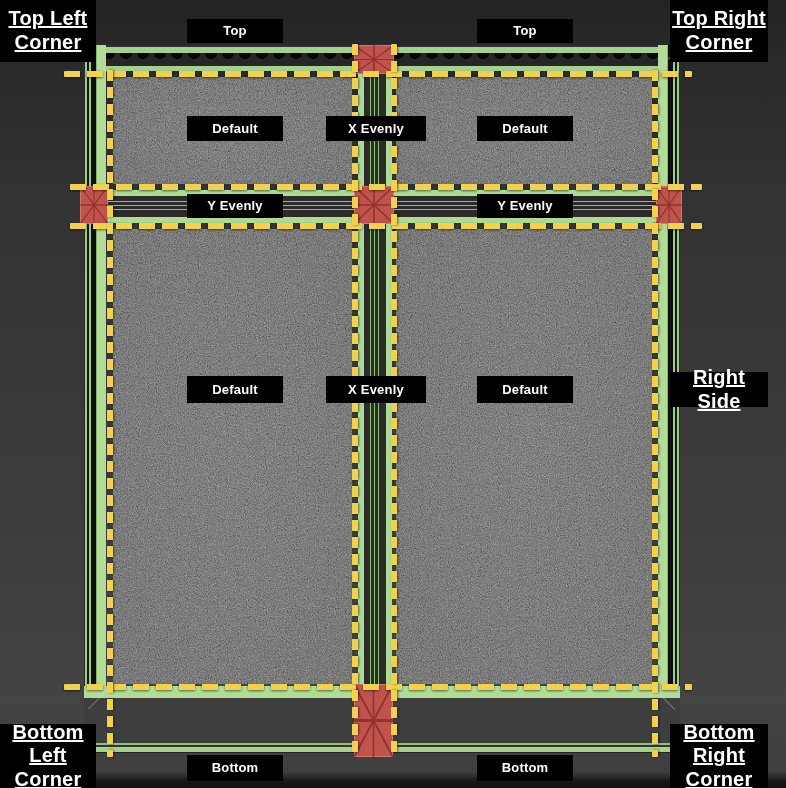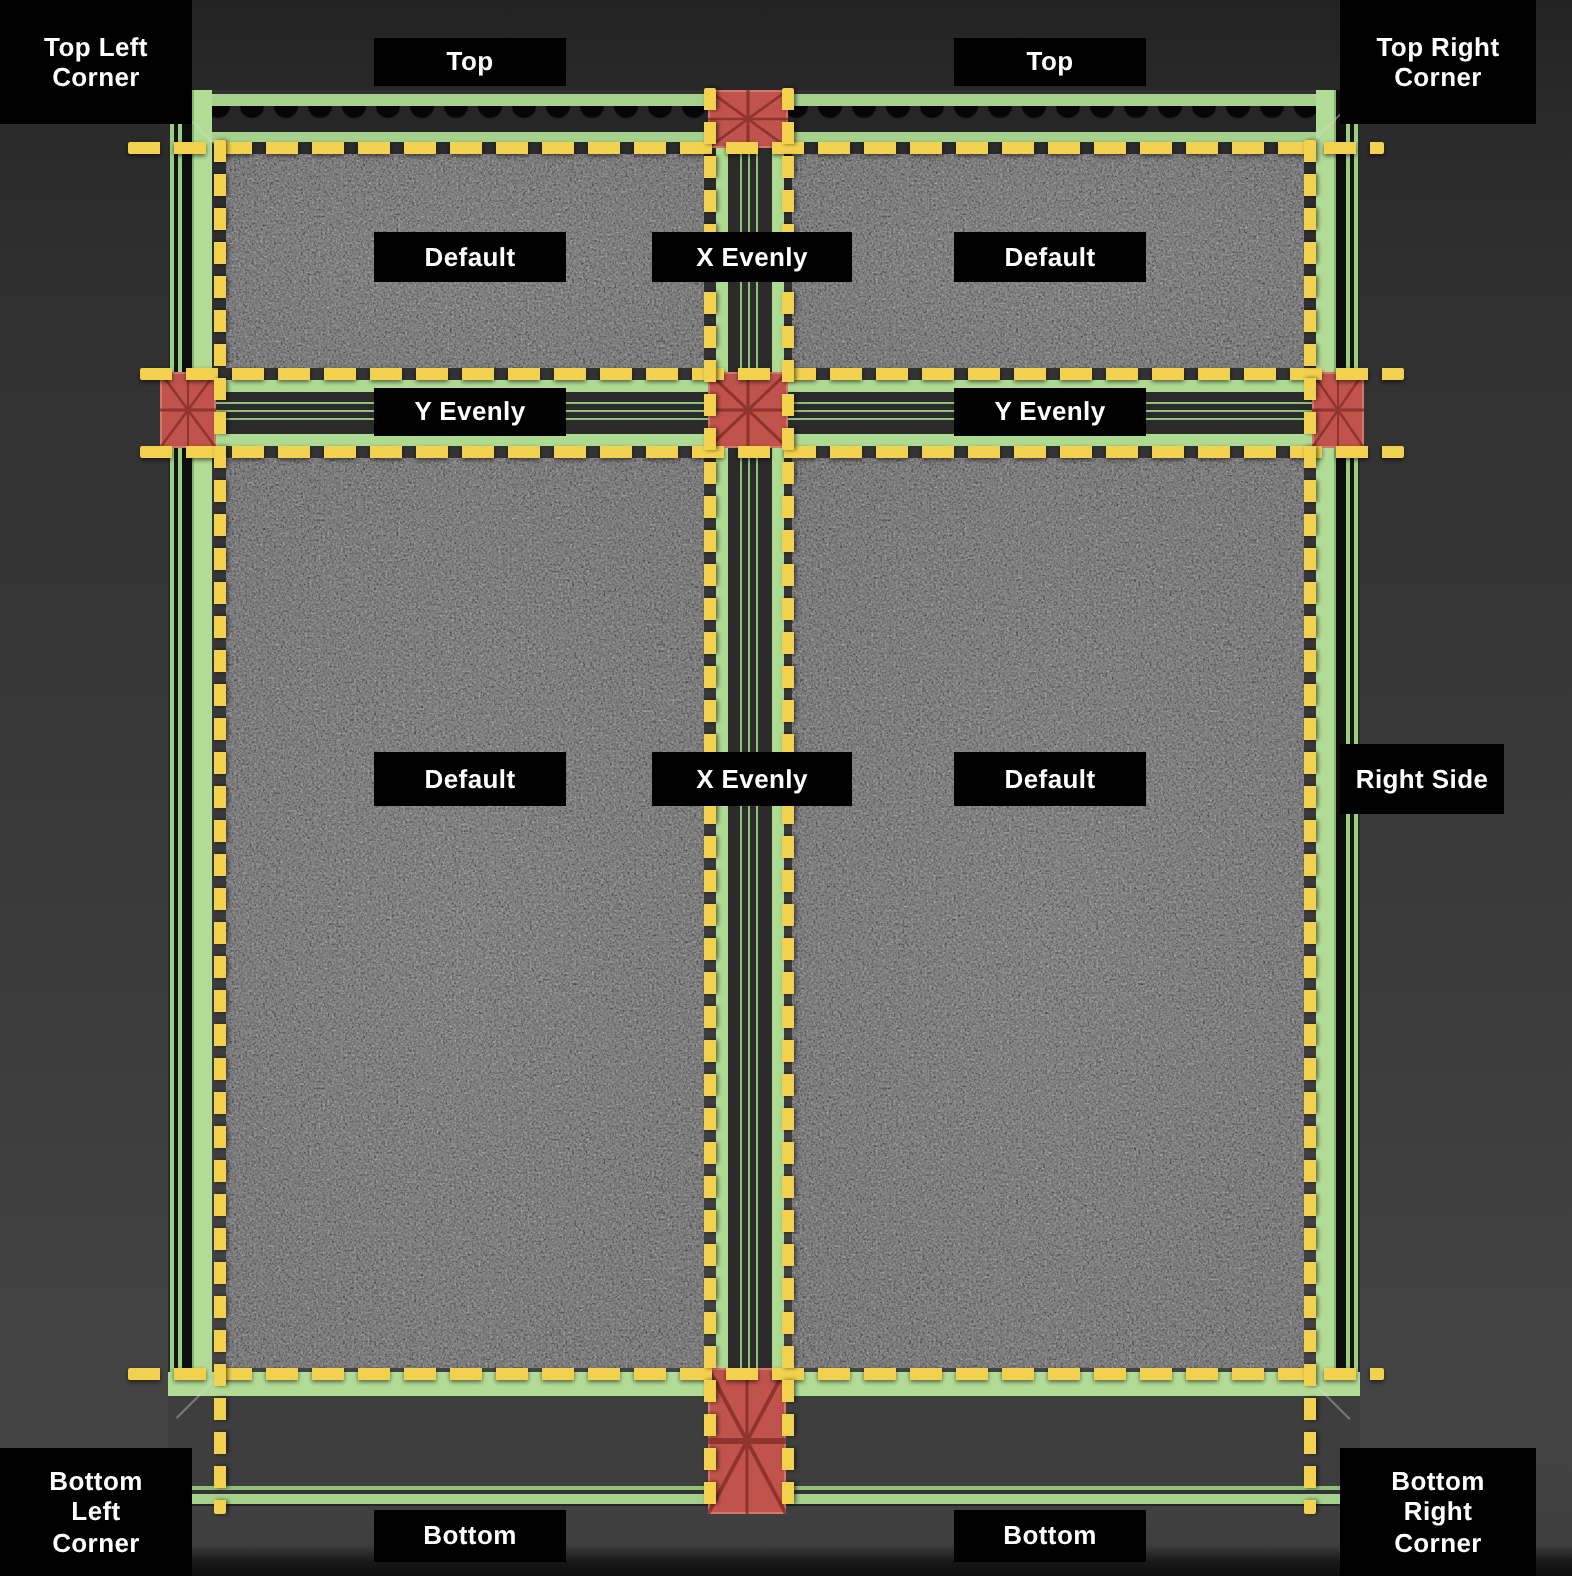--- a/index.html
+++ b/index.html
@@ -33,21 +33,21 @@
   .handle svg{position:absolute;left:0;top:0;width:100%;height:100%;display:block;}
   .dash-h{height:6px;z-index:7;border-radius:1px;
     background:repeating-linear-gradient(90deg,#f1d14d 0 16px,rgba(0,0,0,0) 16px 23px);
     filter:drop-shadow(0 1px 1px rgba(0,0,0,.55));}
   .dash-v{width:6px;z-index:7;border-radius:1px;
     background:repeating-linear-gradient(180deg,#f1d14d 0 11px,rgba(0,0,0,0) 11px 17px);
     filter:drop-shadow(1px 0 1px rgba(0,0,0,.55));}
   .lbl{background:#000;color:#fff;font-weight:700;font-size:13px;line-height:1.18;
     display:flex;align-items:center;justify-content:center;text-align:center;
     white-space:pre-line;z-index:9;letter-spacing:.2px;}
-  .lbl-lg{font-size:13px;}
+  .lbl-lg{font-size:20px;text-decoration:underline;}
 </style>
 </head>
 <body>
 
 <div class="stage">
 
   <svg width="0" height="0" style="position:absolute">
     <defs>
       <filter id="grainD" x="0" y="0" width="100%" height="100%">
         <feTurbulence type="fractalNoise" baseFrequency="0.9" numOctaves="2" seed="3" stitchTiles="stitch"></feTurbulence>
@@ -146,21 +146,21 @@
   <div class="abs lbl" style="left:187px;top:116px;width:96px;height:25px">Default</div>
   <div class="abs lbl" style="left:326px;top:116px;width:100px;height:25px">X Evenly</div>
   <div class="abs lbl" style="left:477px;top:116px;width:96px;height:25px">Default</div>
 
   <div class="abs lbl" style="left:187px;top:194px;width:96px;height:24px">Y Evenly</div>
   <div class="abs lbl" style="left:477px;top:194px;width:96px;height:24px">Y Evenly</div>
 
   <div class="abs lbl" style="left:187px;top:376px;width:96px;height:27px">Default</div>
   <div class="abs lbl" style="left:326px;top:376px;width:100px;height:27px">X Evenly</div>
   <div class="abs lbl" style="left:477px;top:376px;width:96px;height:27px">Default</div>
-  <div class="abs lbl lbl-lg" style="left:670px;top:372px;width:82px;height:35px">Right Side</div>
+  <div class="abs lbl lbl-lg" style="left:670px;top:372px;width:98px;height:35px">Right Side</div>
 
   <div class="abs lbl lbl-lg" style="left:0;top:724px;width:96px;height:64px">Bottom
 Left
 Corner</div>
   <div class="abs lbl" style="left:187px;top:755px;width:96px;height:26px">Bottom</div>
   <div class="abs lbl" style="left:477px;top:755px;width:96px;height:26px">Bottom</div>
   <div class="abs lbl lbl-lg" style="left:670px;top:724px;width:98px;height:64px">Bottom
 Right
 Corner</div>
 

